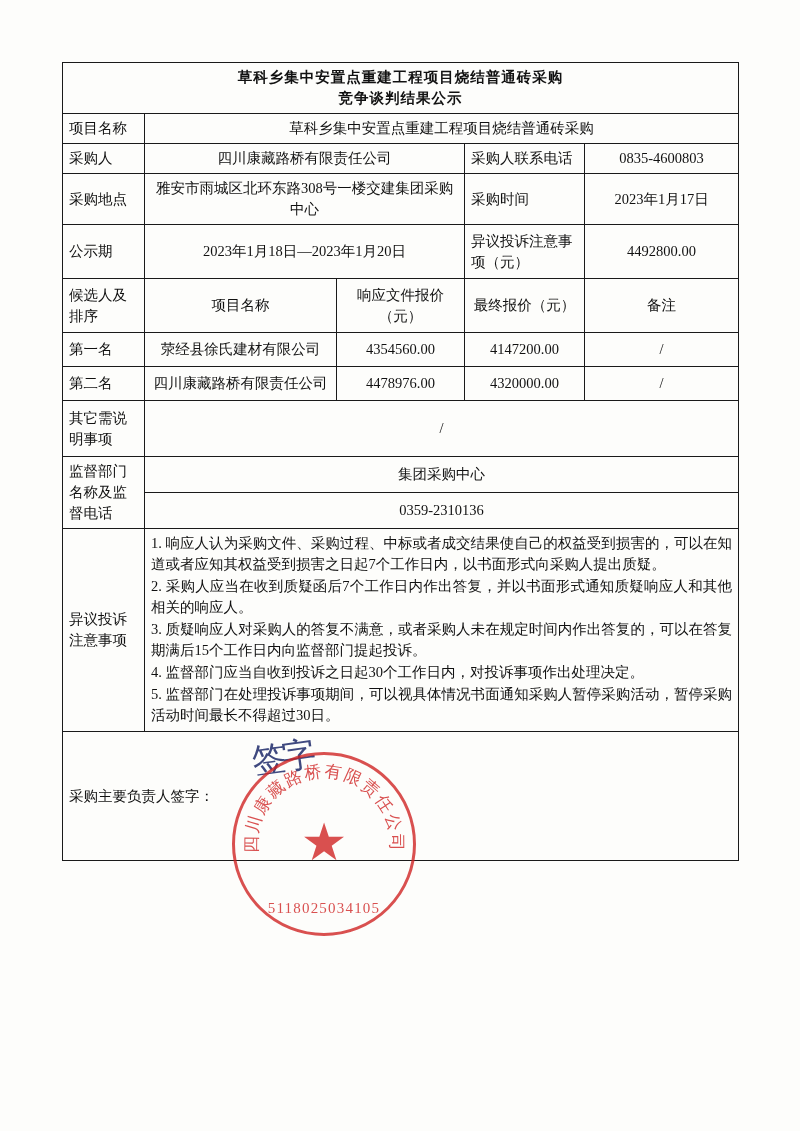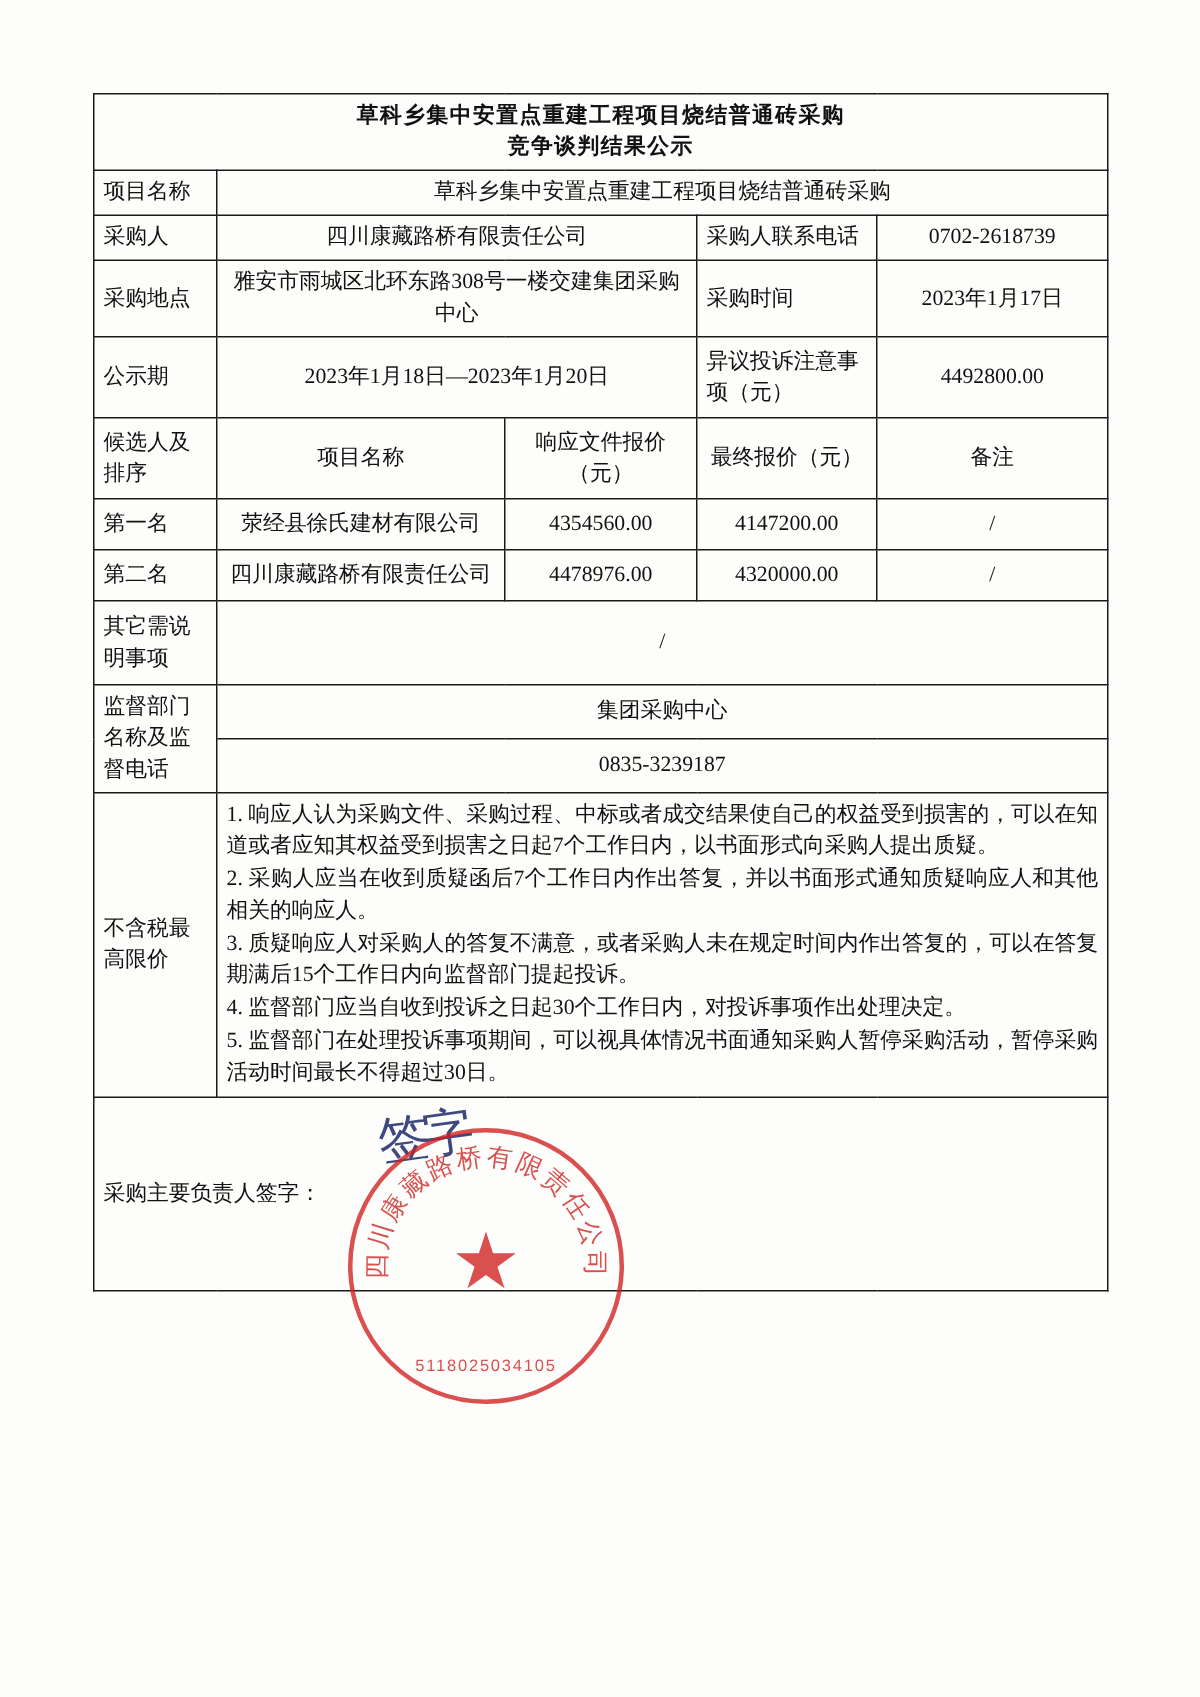--- a/index.html
+++ b/index.html
@@ -95,23 +95,23 @@
     font-size: 52px;
     line-height: 1;
   }
   .seal-code {
     position: absolute;
     left: 0;
     right: 0;
     bottom: 16px;
     text-align: center;
     color: #cf2020;
-    font-size: 11px;
+    font-size: 15px;
     letter-spacing: 1.2px;
-    font-family: Liberation Sans, sans-serif;
+    font-family: Liberation Serif, serif;
   }
   .seal-arc {
     position: absolute;
     left: 0; top: 0;
     width: 178px; height: 178px;
   }
   .seal-arc text {
     fill: #cf2020;
     font-size: 17px;
     font-family: "Liberation Serif", serif;
@@ -153,21 +153,21 @@
 
         <tr>
           <td class="lbl">项目名称</td>
           <td colspan="4" class="ctr">草科乡集中安置点重建工程项目烧结普通砖采购</td>
         </tr>
 
         <tr>
           <td class="lbl">采购人</td>
           <td colspan="2" class="ctr">四川康藏路桥有限责任公司</td>
           <td class="lbl">采购人联系电话</td>
-          <td class="ctr">0702-2618739</td>
+          <td class="ctr">0835-4600803</td>
         </tr>
 
         <tr>
           <td class="lbl">采购地点</td>
           <td colspan="2" class="ctr">雅安市雨城区北环东路308号一楼交建集团采购中心</td>
           <td class="lbl">采购时间</td>
           <td class="ctr">2023年1月17日</td>
         </tr>
 
         <tr style="height:54px">
@@ -204,25 +204,25 @@
         <tr style="height:56px">
           <td class="lbl">其它需说明事项</td>
           <td colspan="4" class="ctr">/</td>
         </tr>
 
         <tr style="height:34px">
           <td rowspan="2" class="lbl">监督部门名称及监督电话</td>
           <td colspan="4" class="ctr">集团采购中心</td>
         </tr>
         <tr style="height:34px">
-          <td colspan="4" class="ctr">0835-3239187</td>
-        </tr>
-
-        <tr>
-          <td class="lbl">不含税最高限价</td>
+          <td colspan="4" class="ctr">0359-2310136</td>
+        </tr>
+
+        <tr>
+          <td class="lbl">异议投诉注意事项</td>
           <td colspan="4" class="notes">
             <p>1. 响应人认为采购文件、采购过程、中标或者成交结果使自己的权益受到损害的，可以在知道或者应知其权益受到损害之日起7个工作日内，以书面形式向采购人提出质疑。</p>
             <p>2. 采购人应当在收到质疑函后7个工作日内作出答复，并以书面形式通知质疑响应人和其他相关的响应人。</p>
             <p>3. 质疑响应人对采购人的答复不满意，或者采购人未在规定时间内作出答复的，可以在答复期满后15个工作日内向监督部门提起投诉。</p>
             <p>4. 监督部门应当自收到投诉之日起30个工作日内，对投诉事项作出处理决定。</p>
             <p>5. 监督部门在处理投诉事项期间，可以视具体情况书面通知采购人暂停采购活动，暂停采购活动时间最长不得超过30日。</p>
           </td>
         </tr>
 
         <tr class="sign-row">

